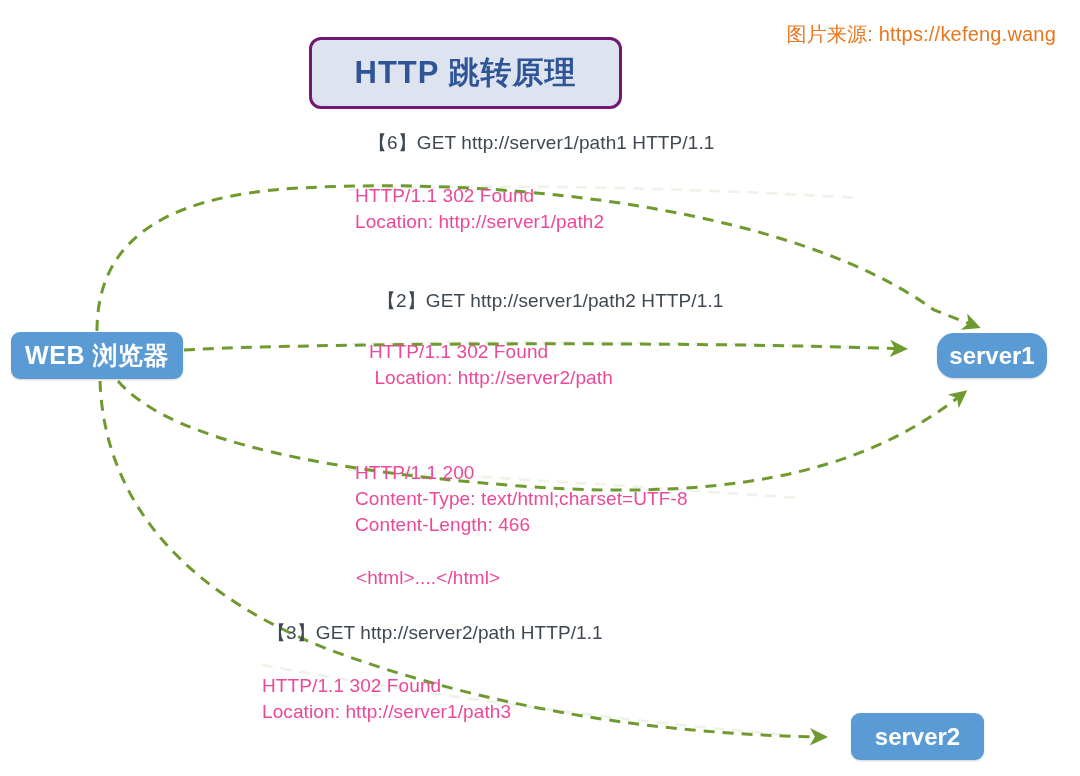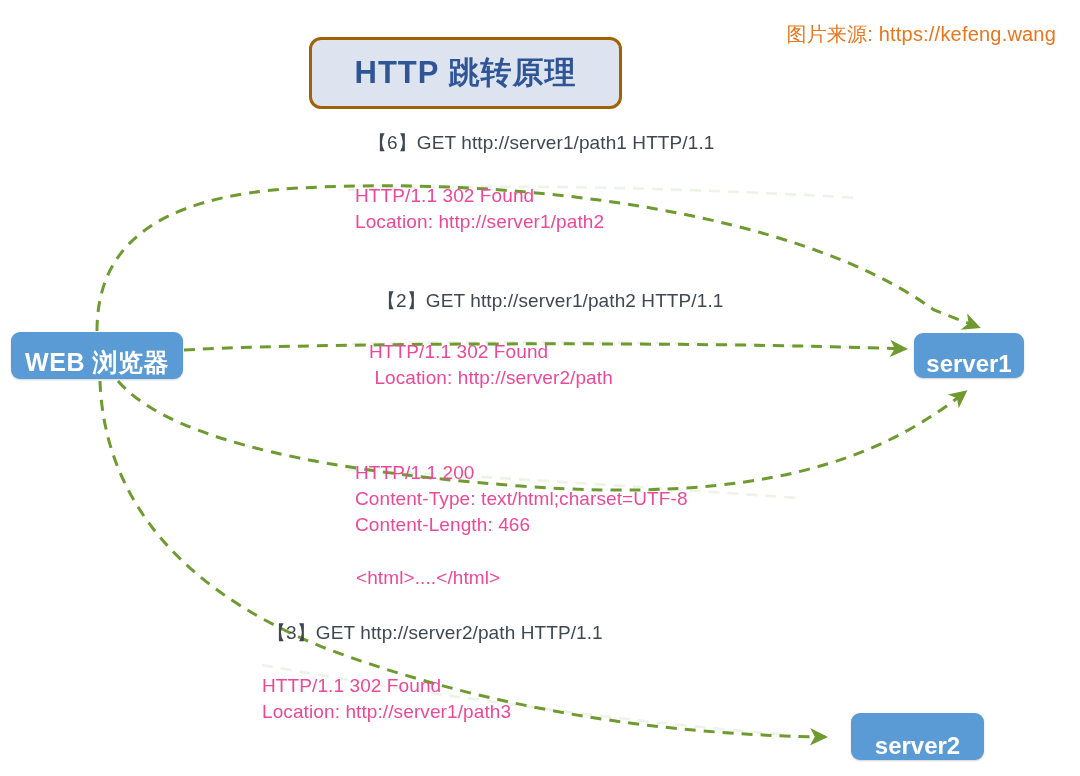--- a/index.html
+++ b/index.html
@@ -31,52 +31,53 @@
     letter-spacing:0.2px;
     text-align:center;
   }
   
   .title-box{
     position:absolute;
     left:309px;top:37px;
     width:313px;height:72px;
     box-sizing:border-box;
     background:#dde4f0;
-    border:3px solid #a16207;
+    border:3px solid #701a75;
     border-radius:12px;
     display:flex;align-items:center;justify-content:center;
   }
   .title-text{
     font-size:31px;
     font-weight:bold;
     color:#2f5597;
     letter-spacing:1px;
     white-space:nowrap;
   }
   
   .node{
     position:absolute;
     box-sizing:border-box;
     background:#5b9bd5;
     border-radius:9px;
-    display:flex;align-items:flex-end;justify-content:center;
+    display:flex;align-items:center;justify-content:center;
     color:#ffffff;
     font-weight:bold;
     box-shadow:0 1px 2px rgba(0,0,0,0.18);
   }
   .node-browser{
     left:11px;top:332px;
     width:172px;height:47px;
     font-size:25px;
     letter-spacing:0.5px;
   }
   .node-server1{
-    left:914px;top:333px;
+    left:937px;top:333px;
     width:110px;height:45px;
     font-size:24px;
+    border-radius:17px;
   }
   .node-server2{
     left:851px;top:713px;
     width:133px;height:47px;
     font-size:24px;
   }
   
   .msg{
     position:absolute;
     color:#ec4899;

